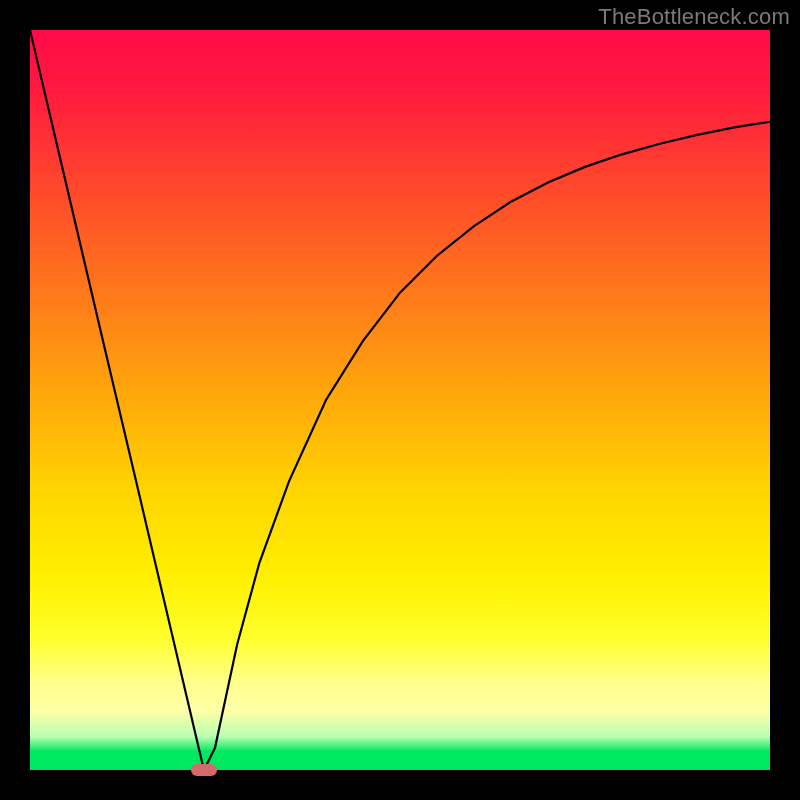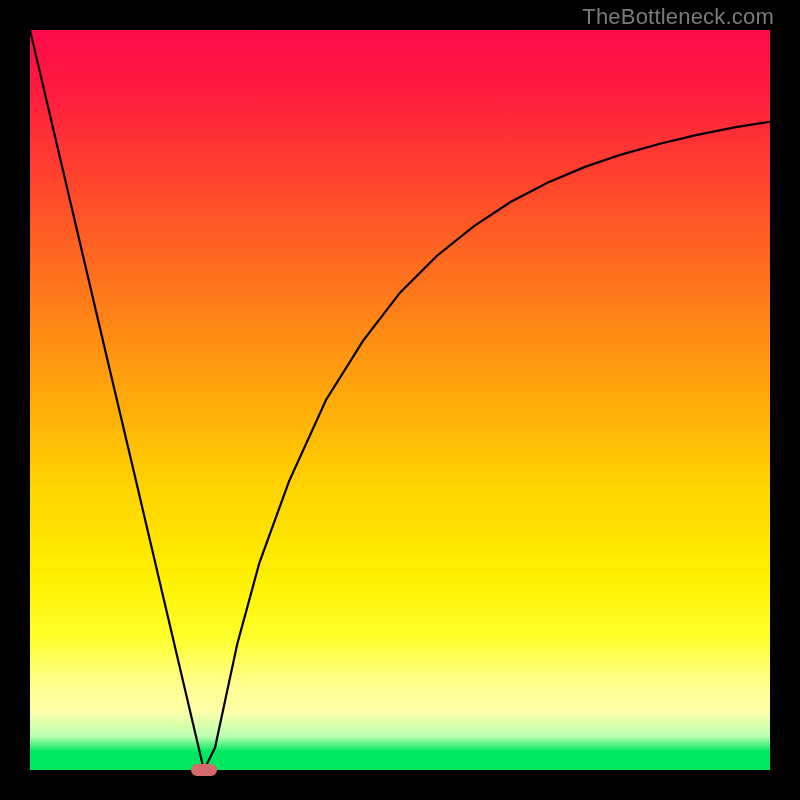--- a/index.html
+++ b/index.html
@@ -50,21 +50,21 @@
     position: absolute;
     width: 26px;
     height: 12px;
     border-radius: 6px;
     background: #d46a6a;
     transform: translate(-50%, -50%);
   }
   .watermark {
     position: absolute;
     top: 4px;
-    right: 26px;
+    right: 10px;
     color: #7a7a7a;
     font-size: 22px;
     font-weight: 400;
     letter-spacing: 0.2px;
   }
 </style>
 </head>
 <body>
 
 <div class="frame">

